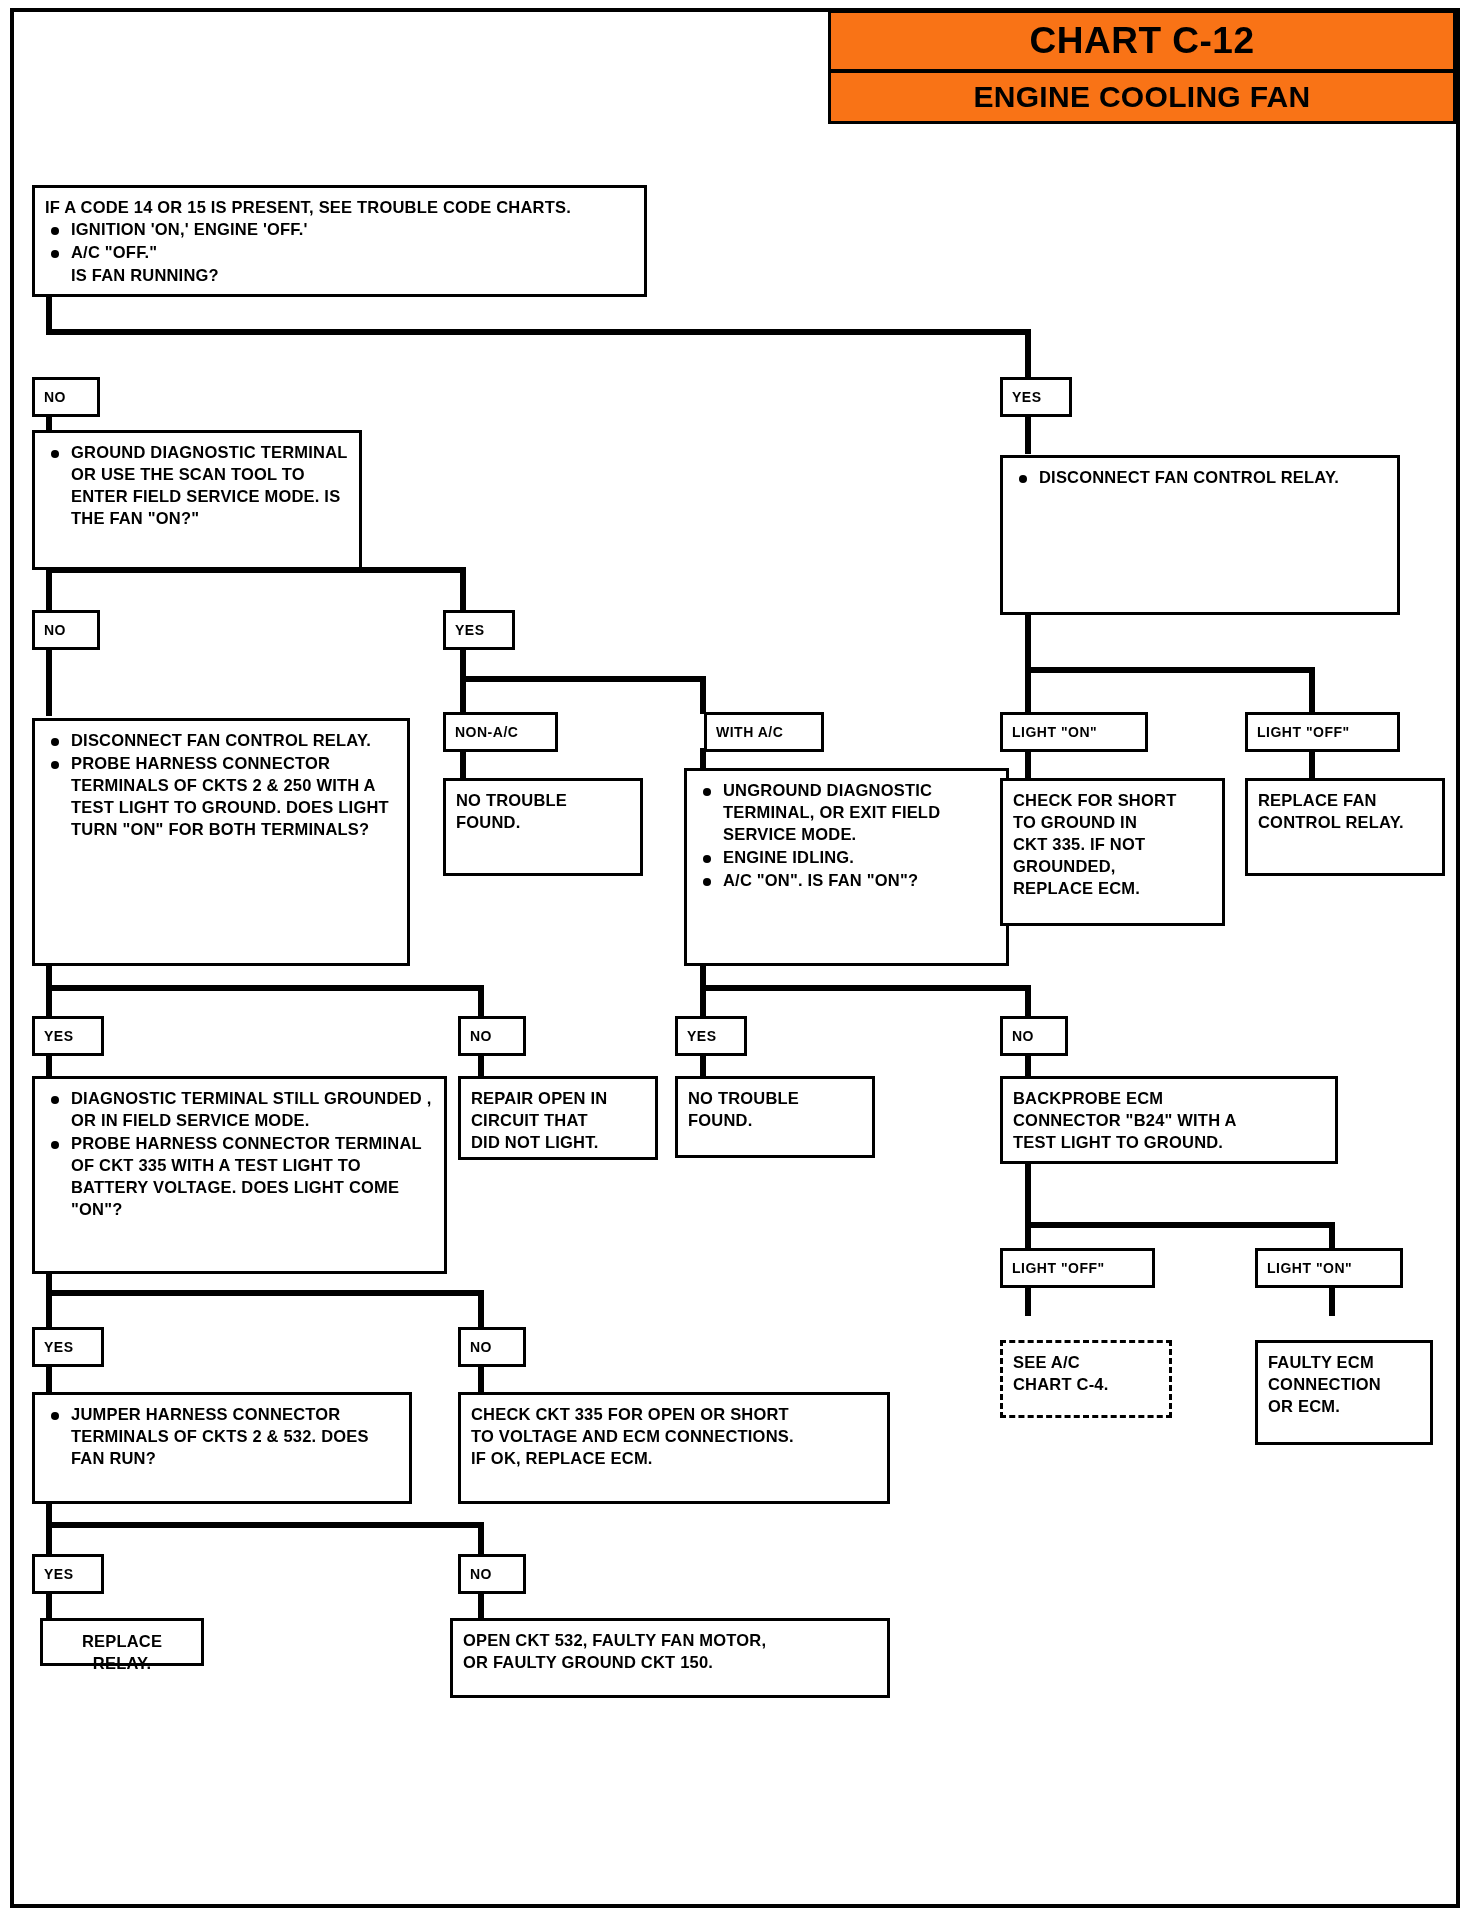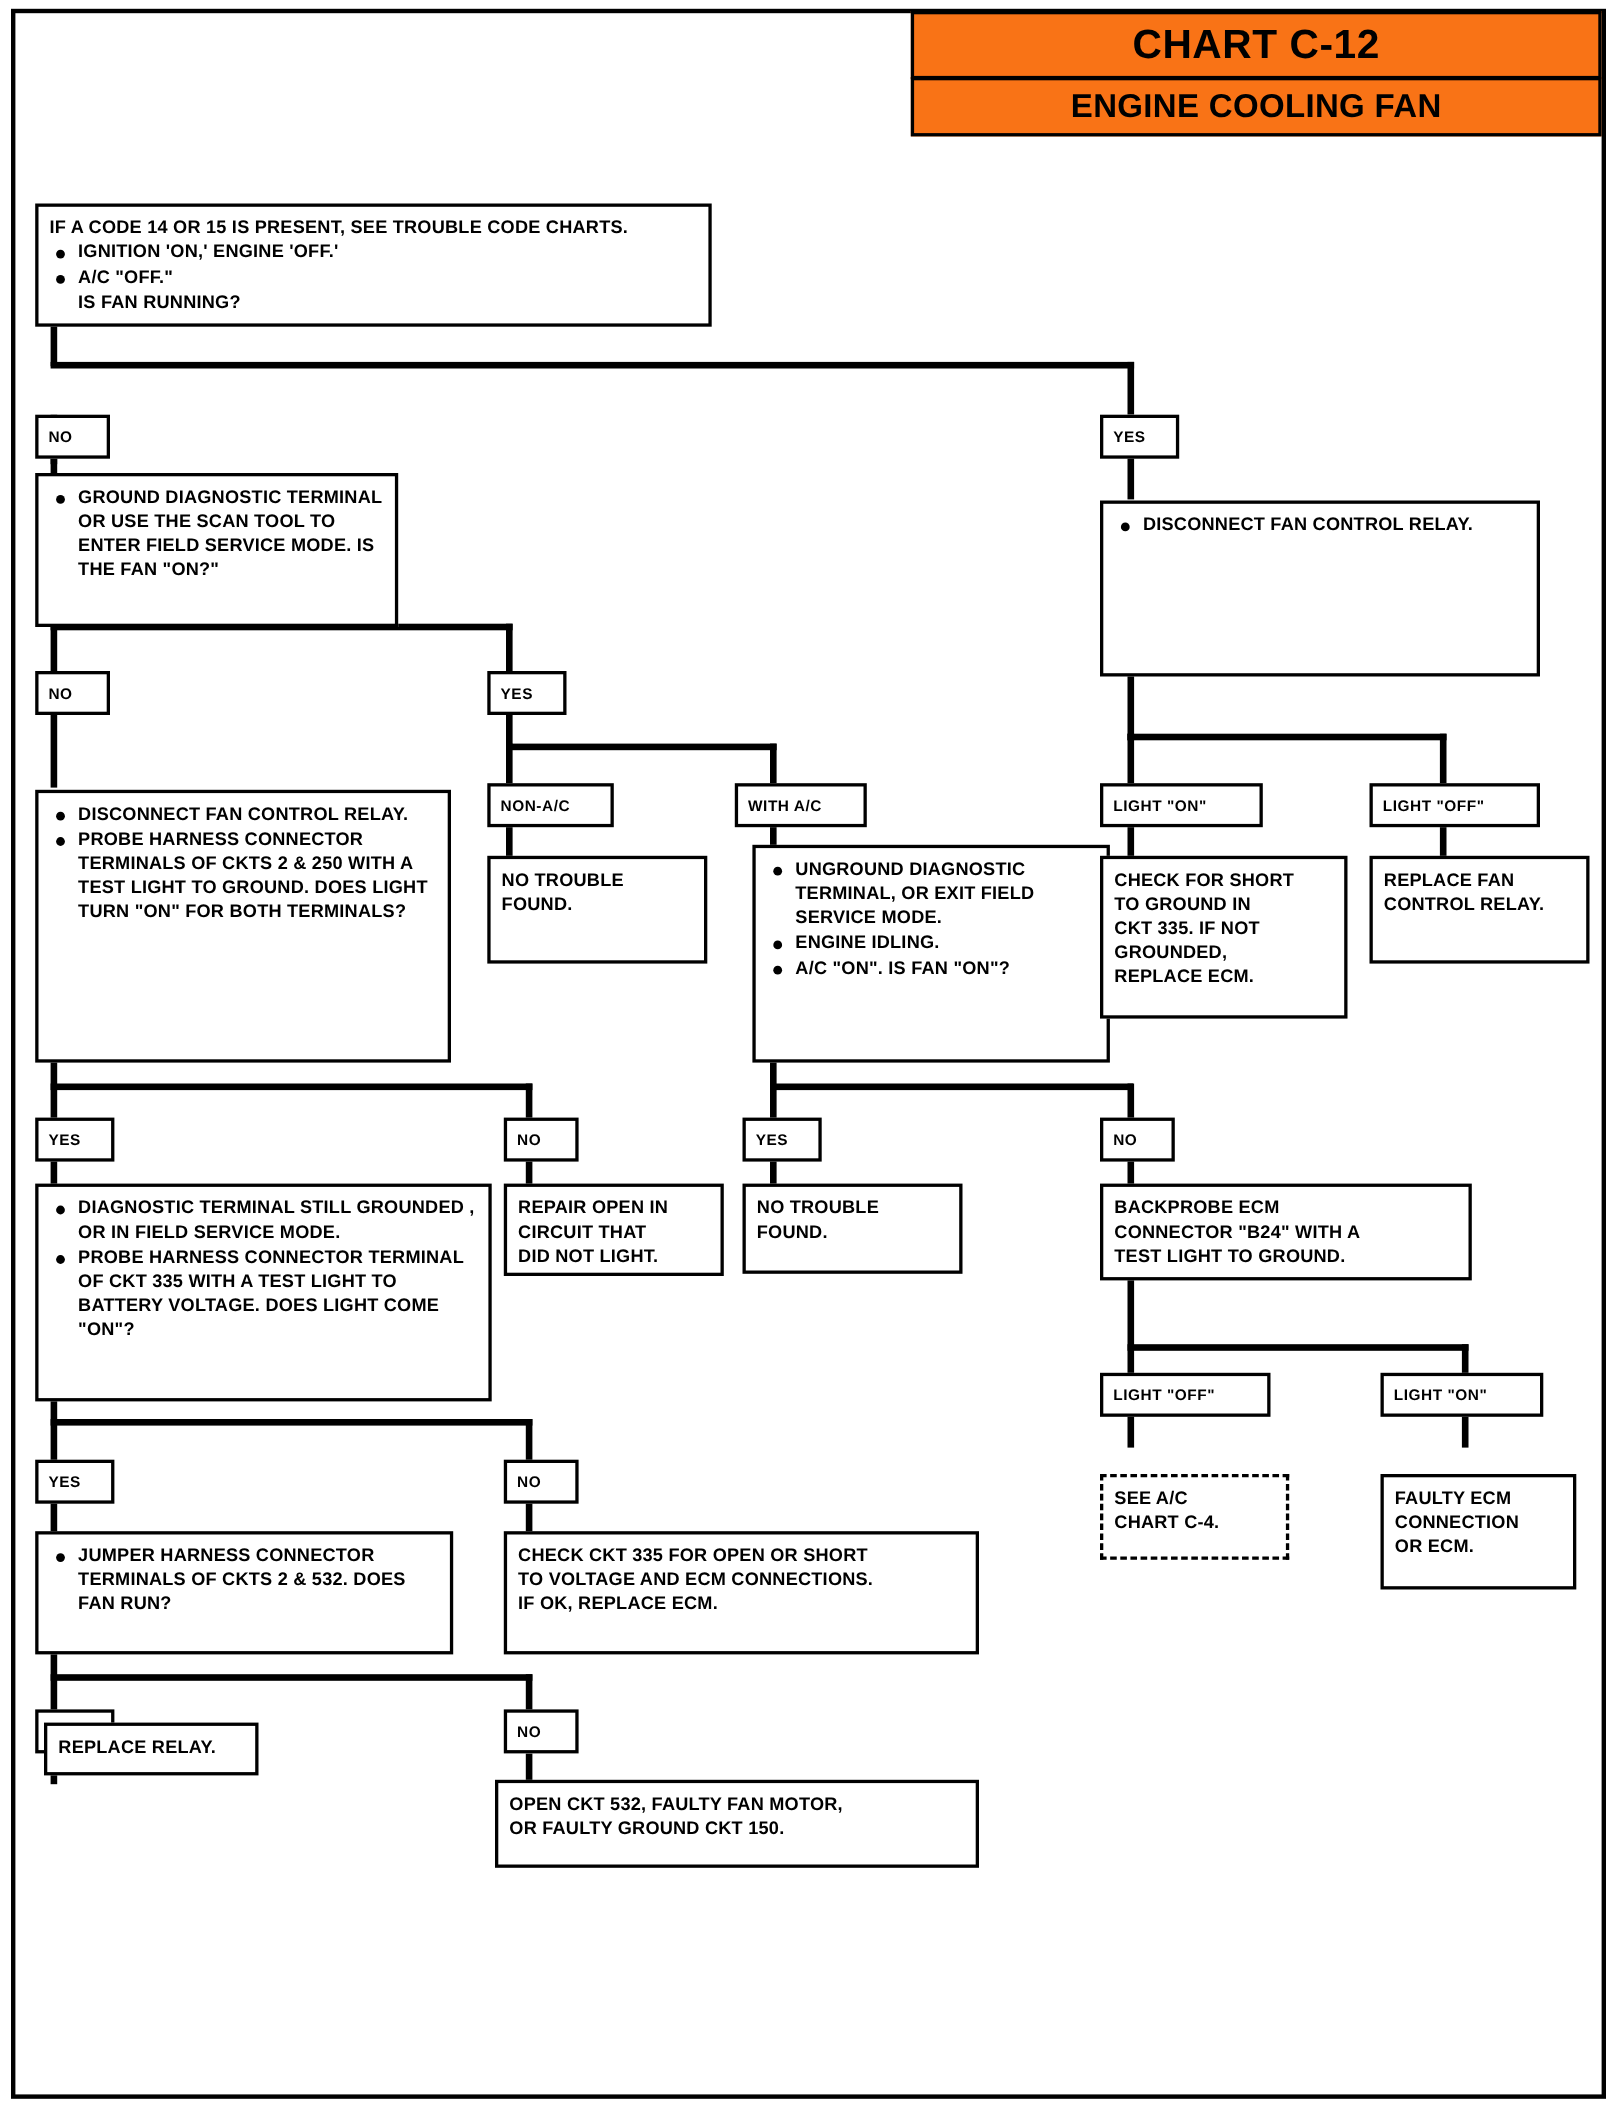--- a/index.html
+++ b/index.html
@@ -194,21 +194,21 @@
         <span class="ln">DISCONNECT FAN CONTROL</span>
         <span class="ln">RELAY.</span>
       </li>
     </ul>
   </div>
 
   <div class="label" style="left:32px;top:610px;width:68px;height:40px;">NO</div>
   <div class="label" style="left:443px;top:610px;width:72px;height:40px;">YES</div>
 
   <div class="label" style="left:443px;top:712px;width:115px;height:40px;">NON-A/C</div>
-  <div class="label" style="left:668px;top:712px;width:120px;height:40px;">WITH A/C</div>
+  <div class="label" style="left:704px;top:712px;width:120px;height:40px;">WITH A/C</div>
   <div class="label" style="left:1000px;top:712px;width:148px;height:40px;">LIGHT "ON"</div>
   <div class="label" style="left:1245px;top:712px;width:155px;height:40px;">LIGHT "OFF"</div>
 
   <div class="node" style="left:32px;top:718px;width:378px;height:248px;">
     <ul class="blist">
       <li>
         <span class="ln">DISCONNECT FAN CONTROL</span>
         <span class="ln">RELAY.</span>
       </li>
       <li>
@@ -341,21 +341,21 @@
     <div class="plain">
       <span class="ln">CHECK CKT 335 FOR OPEN OR SHORT</span>
       <span class="ln">TO  VOLTAGE AND ECM CONNECTIONS.</span>
       <span class="ln">IF OK, REPLACE ECM.</span>
     </div>
   </div>
 
   <div class="label" style="left:32px;top:1554px;width:72px;height:40px;">YES</div>
   <div class="label" style="left:458px;top:1554px;width:68px;height:40px;">NO</div>
 
-  <div class="node" style="left:40px;top:1566px;width:195px;height:48px;padding-top:10px;">
+  <div class="node" style="left:40px;top:1618px;width:164px;height:48px;padding-top:10px;text-align:center;">
     <div class="plain">
       <span class="ln">REPLACE RELAY.</span>
     </div>
   </div>
 
   <div class="node" style="left:450px;top:1618px;width:440px;height:80px;">
     <div class="plain">
       <span class="ln">OPEN CKT 532, FAULTY FAN MOTOR,</span>
       <span class="ln">OR FAULTY GROUND CKT 150.</span>
     </div>

